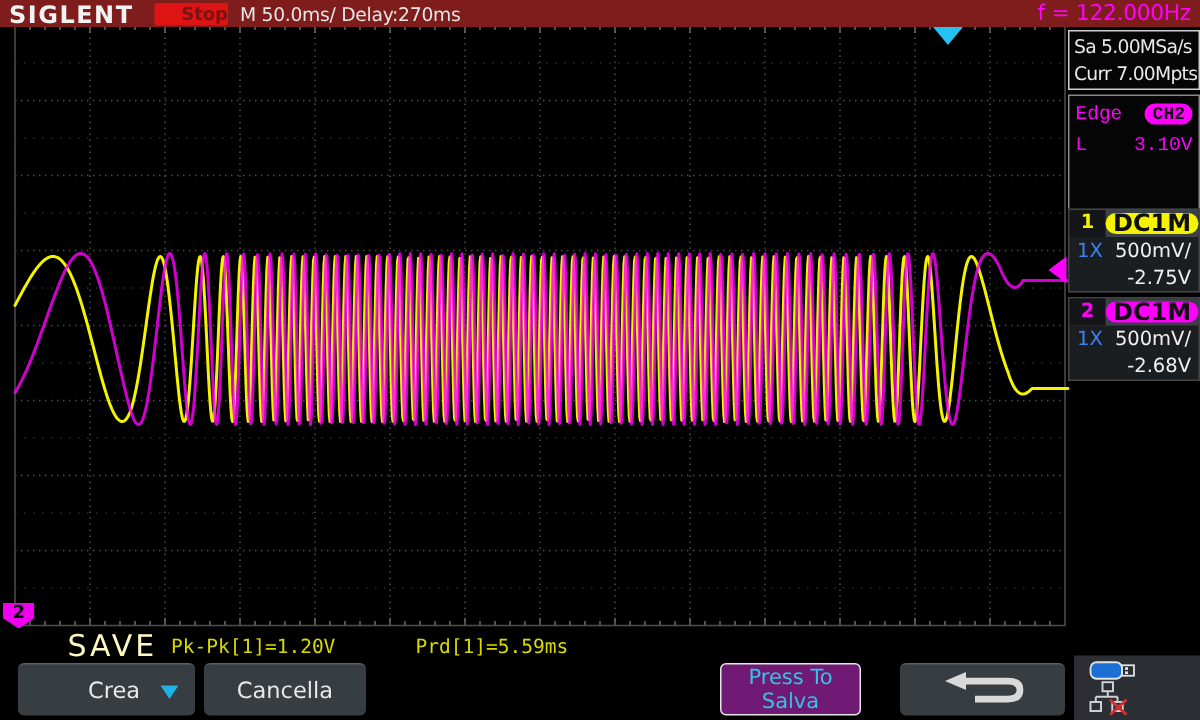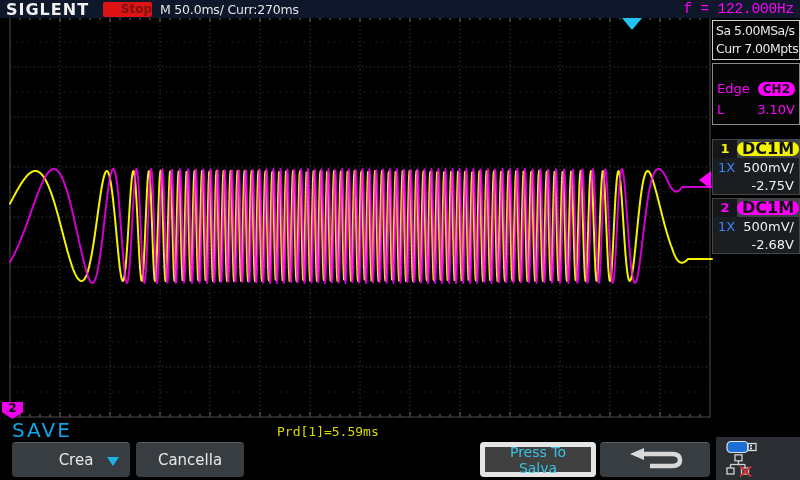--- a/index.html
+++ b/index.html
@@ -1,32 +1,32 @@
 <!DOCTYPE html>
 <html><head>
 <meta charset="utf-8">
 <style>
   html,body{margin:0;padding:0;background:#000;}
   .screen{position:relative;width:800px;height:480px;background:#000;overflow:hidden;
           font-family:"DejaVu Sans","Liberation Sans",sans-serif;}
   
-  .topbar{position:absolute;left:0;top:0;width:800px;height:18px;background:#0f172a;}
+  .topbar{position:absolute;left:0;top:0;width:800px;height:18px;background:#7f1d1d;}
   .logo{position:absolute;left:6px;top:0px;font-size:16px;font-weight:bold;color:#f2f2f2;
         letter-spacing:1px;font-family:"DejaVu Sans",sans-serif;}
   .stopbadge{position:absolute;left:103px;top:2px;width:49px;height:15px;background:#de1414;
         color:#7c1212;font-size:12px;font-weight:bold;text-align:right;line-height:15px;border-radius:2px;}
   .tbtext{position:absolute;left:160px;top:2px;font-size:12.5px;color:#e6e6e6;letter-spacing:-0.2px;}
-  .freq{position:absolute;right:6px;top:1px;font-size:14.5px;color:#ff00ff;letter-spacing:-0.2px;font-family:Liberation Mono, monospace;}
+  .freq{position:absolute;right:6px;top:1px;font-size:14.5px;color:#ff00ff;letter-spacing:-0.2px;}
   
   #scope{position:absolute;left:0;top:0;width:800px;height:480px;}
   
   .sbox{position:absolute;left:712px;width:88px;box-sizing:border-box;background:#050505;}
   .acqbox{top:20px;height:40px;border:1px solid #cfcfcf;padding:1px 11px 0 3px;}
   .acqbox div{font-size:12.5px;color:#e8e8e8;line-height:18px;letter-spacing:-0.5px;white-space:nowrap;}
-  .trigbox{top:63px;height:62px;border:1px solid #8a8a8a;padding:14px 4px;}
+  .trigbox{top:63px;height:92px;border:1px solid #8a8a8a;padding:1px 4px;font-family:Liberation Mono, monospace;}
   .trigrow{display:flex;justify-content:space-between;align-items:center;height:21px;
            color:#ff00ff;font-size:13px;}
   .ch2badge{background:#ff00ff;color:#101010;font-weight:bold;font-size:12px;border-radius:8px;
             padding:0 5px;line-height:14px;}
   .chbox{height:56px;border:1px solid #454545;background:#1b1e21;}
   .ch1box{top:139px;} .ch2box{top:198px;}
   .chhead{display:flex;height:18px;background:#3b4046;align-items:center;}
   .chnum{width:24px;height:18px;background:#141619;text-align:center;font-size:13px;
          font-weight:bold;line-height:18px;flex:0 0 auto;}
   .ch1box .chnum{color:#f4f400;} .ch2box .chnum{color:#ff00ff;}
@@ -34,31 +34,31 @@
             border-radius:8px;padding:0 5px;line-height:14px;}
   .ch1box .cplbadge{background:#f4f400;} .ch2box .cplbadge{background:#ff00ff;}
   .chrows{padding:1px 5px 0 5px;}
   .chrow{display:flex;justify-content:space-between;font-size:13px;line-height:18px;color:#f0f0f0;}
   .probe{color:#3b82f6;}
   .offs{width:100%;text-align:right;}
   
   .flag2{position:absolute;left:2px;top:402px;width:21px;height:17px;background:#ee00ee;
          clip-path:polygon(0 0,100% 0,100% 60%,50% 100%,0 60%);
          color:#000;font-size:12px;font-weight:bold;text-align:center;line-height:13px;}
-  .savetitle{position:absolute;left:12px;top:418px;font-size:20px;color:#0ea5e9;letter-spacing:2px;}
+  .savetitle{position:absolute;left:45px;top:418px;font-size:20px;color:#fef9c3;letter-spacing:2px;}
   .meas{position:absolute;top:424px;font-family:"DejaVu Sans Mono","Liberation Mono",monospace;
         font-size:13px;color:#d9d900;}
   .meas.pk{left:114px;} .meas.prd{left:277px;}
   .btn{position:absolute;top:442px;height:35px;background:#383d41;border-radius:4px;
        border-top:1px solid #5a6065;box-sizing:border-box;color:#e8e8e8;font-size:15px;
        display:flex;align-items:center;justify-content:center;cursor:pointer;}
   .btn-crea{left:12px;width:118px;gap:14px;padding-left:36px;}
   .dropArrow{width:0;height:0;border:6px solid transparent;border-top:9px solid #1fb2e6;margin-top:8px;}
   .btn-cancel{left:136px;width:108px;}
-  .btn-save{left:480px;width:116px;background:#404040;border:5px solid #e5e5e5;border-radius:4px;
+  .btn-save{left:480px;width:94px;background:#701a75;border:1px solid #e5e5e5;border-radius:4px;
             color:#35c3e4;font-size:14px;line-height:16px;text-align:center;flex-direction:column;}
   .btn-back{left:600px;width:110px;}
   .iopanel{position:absolute;left:716px;top:437px;width:84px;height:43px;background:#2b2f33;
            padding:2px 0 0 10px;box-sizing:border-box;}
 </style>
 </head>
 <body>
 
 <div class="screen">
 
@@ -232,21 +232,21 @@
       <rect x="10" y="17" width="700" height="400" fill="none" stroke="#4f4f4f" stroke-width="1"></rect>
       <path d="M10.0,203.6L10.5,202.6L11.0,201.7L11.5,200.7L12.0,199.8L12.5,198.9L13.0,197.9L13.5,197.0L14.0,196.1L14.5,195.2L15.0,194.2L15.5,193.3L16.0,192.4L16.5,191.5L17.0,190.6L17.5,189.8L18.0,188.9L18.5,188.0L19.0,187.2L19.5,186.4L20.0,185.5L20.5,184.7L21.0,183.9L21.5,183.1L22.0,182.4L22.5,181.6L23.0,180.9L23.5,180.2L24.0,179.5L24.5,178.8L25.0,178.2L25.5,177.6L26.0,177.0L26.5,176.4L27.0,175.8L27.5,175.3L28.0,174.8L28.5,174.3L29.0,173.9L29.5,173.4L30.0,173.1L30.5,172.7L31.0,172.4L31.5,172.1L32.0,171.8L32.5,171.6L33.0,171.4L33.5,171.2L34.0,171.1L34.5,171.0L35.0,171.0L35.5,171.0L36.0,171.0L36.5,171.1L37.0,171.2L37.5,171.4L38.0,171.6L38.5,171.8L39.0,172.1L39.5,172.4L40.0,172.8L40.5,173.2L41.0,173.7L41.5,174.2L42.0,174.8L42.5,175.4L43.0,176.0L43.5,176.7L44.0,177.4L44.5,178.2L45.0,179.1L45.5,179.9L46.0,180.9L46.5,181.8L47.0,182.8L47.5,183.9L48.0,185.0L48.5,186.1L49.0,187.3L49.5,188.6L50.0,189.8L50.5,191.2L51.0,192.5L51.5,193.9L52.0,195.4L52.5,196.8L53.0,198.4L53.5,199.9L54.0,201.5L54.5,203.1L55.0,204.8L55.5,206.5L56.0,208.2L56.5,209.9L57.0,211.7L57.5,213.5L58.0,215.3L58.5,217.1L59.0,219.0L59.5,220.9L60.0,222.8L60.5,224.7L61.0,226.6L61.5,228.5L62.0,230.4L62.5,232.3L63.0,234.3L63.5,236.2L64.0,238.1L64.5,240.0L65.0,241.9L65.5,243.8L66.0,245.7L66.5,247.5L67.0,249.4L67.5,251.2L68.0,253.0L68.5,254.7L69.0,256.5L69.5,258.2L70.0,259.8L70.5,261.4L71.0,263.0L71.5,264.5L72.0,266.0L72.5,267.4L73.0,268.8L73.5,270.1L74.0,271.3L74.5,272.5L75.0,273.6L75.5,274.6L76.0,275.6L76.5,276.5L77.0,277.3L77.5,278.1L78.0,278.8L78.5,279.3L79.0,279.8L79.5,280.2L80.0,280.6L80.5,280.8L81.0,281.0L81.5,281.0L82.0,280.9L82.5,280.8L83.0,280.5L83.5,280.1L84.0,279.6L84.5,279.0L85.0,278.2L85.5,277.4L86.0,276.3L86.5,275.2L87.0,273.8L87.5,272.4L88.0,270.8L88.5,269.0L89.0,267.1L89.5,265.0L90.0,262.8L90.5,260.5L91.0,258.0L91.5,255.4L92.0,252.6L92.5,249.7L93.0,246.7L93.5,243.6L94.0,240.3L94.5,237.0L95.0,233.6L95.5,230.1L96.0,226.6L96.5,223.0L97.0,219.4L97.5,215.7L98.0,212.1L98.5,208.5L99.0,205.0L99.5,201.5L100.0,198.1L100.5,194.8L101.0,191.6L101.5,188.5L102.0,185.7L102.5,183.0L103.0,180.6L103.5,178.3L104.0,176.4L104.5,174.7L105.0,173.3L105.5,172.2L106.0,171.5L106.5,171.1L107.0,171.0L107.5,171.3L108.0,172.0L108.5,173.1L109.0,174.6L109.5,176.4L110.0,178.7L110.5,181.3L111.0,184.2L111.5,187.5L112.0,191.2L112.5,195.1L113.0,199.4L113.5,203.9L114.0,208.6L114.5,213.5L115.0,218.5L115.5,223.7L116.0,229.0L116.5,234.4L117.0,239.8L117.5,245.2L118.0,250.5L118.5,255.6L119.0,260.4L119.5,265.0L120.0,269.1L120.5,272.7L121.0,275.8L121.5,278.2L122.0,279.9L122.5,280.9L123.0,280.9L123.5,280.1L124.0,278.4L124.5,275.7L125.0,272.1L125.5,267.6L126.0,262.3L126.5,256.1L127.0,249.3L127.5,241.9L128.0,234.0L128.5,225.9L129.0,217.6L129.5,209.4L130.0,201.5L130.5,194.1L131.0,187.4L131.5,181.6L132.0,176.9L132.5,173.5L133.0,171.5L133.5,171.0L134.0,172.2L134.5,174.9L135.0,179.3L135.5,185.1L136.0,192.4L136.5,200.8L137.0,210.2L137.5,220.3L138.0,230.6L138.5,240.9L139.0,250.8L139.5,259.8L140.0,267.6L140.5,273.9L141.0,278.3L141.5,280.7L142.0,280.7L142.5,278.5L143.0,273.9L143.5,267.2L144.0,258.5L144.5,248.3L145.0,236.9L145.5,224.8L146.0,212.7L146.5,201.2L147.0,190.7L147.5,182.0L148.0,175.6L148.5,171.8L149.0,171.1L149.5,173.5L150.0,179.0L150.5,187.4L151.0,198.3L151.5,210.9L152.0,224.7L152.5,238.7L153.0,252.0L153.5,263.7L154.0,272.8L154.5,278.8L155.0,281.0L155.5,279.2L156.0,273.4L156.5,264.0L157.0,251.5L157.5,236.9L158.0,221.3L158.5,205.9L159.0,192.1L159.5,181.0L160.0,173.7L160.5,171.0L161.0,173.2L161.5,180.2L162.0,191.5L162.5,206.2L163.0,222.8L163.5,240.0L164.0,255.8L164.5,268.8L165.0,277.6L165.5,281.0L166.0,278.6L166.5,270.6L167.0,257.6L167.5,241.1L168.0,222.7L168.5,204.6L169.0,188.8L169.5,177.3L170.0,171.5L170.5,172.3L171.0,179.7L171.5,193.0L172.0,210.5L172.5,230.2L173.0,249.4L173.5,265.7L174.0,276.8L174.5,281.0L175.0,277.6L175.5,267.1L176.0,250.7L176.5,230.7L177.0,210.1L177.5,191.7L178.0,178.2L178.5,171.5L179.0,172.7L179.5,181.7L180.0,197.1L180.5,216.9L181.0,238.0L181.5,257.4L182.0,272.1L182.5,280.0L183.0,279.9L183.5,271.6L184.0,256.4L184.5,236.5L185.0,215.0L185.5,195.2L186.0,180.0L186.5,171.9L187.0,172.2L187.5,180.9L188.0,196.7L188.5,217.1L189.0,238.9L189.5,258.8L190.0,273.5L190.5,280.6L191.0,278.9L191.5,268.7L192.0,251.6L192.5,230.3L193.0,208.2L193.5,189.0L194.0,175.9L194.5,171.0L195.0,175.3L195.5,188.0L196.0,207.1L196.5,229.5L197.0,251.3L197.5,268.8L198.0,279.1L198.5,280.4L199.0,272.3L199.5,256.2L200.0,234.8L200.5,211.9L201.0,191.4L201.5,176.9L202.0,171.1L202.5,174.9L203.0,187.7L203.5,207.5L204.0,230.5L204.5,252.8L205.0,270.3L205.5,279.9L206.0,279.6L206.5,269.6L207.0,251.6L207.5,228.8L208.0,205.5L208.5,185.9L209.0,173.8L209.5,171.4L210.0,179.2L210.5,195.8L211.0,218.2L211.5,242.1L212.0,262.9L212.5,276.8L213.0,280.9L213.5,274.5L214.0,258.7L214.5,236.5L215.0,212.2L215.5,190.6L216.0,175.9L216.5,171.0L217.0,176.9L217.5,192.4L218.0,214.5L218.5,238.9L219.0,260.7L219.5,275.7L220.0,281.0L220.5,275.5L221.0,260.2L221.5,238.3L222.0,213.9L222.5,191.9L223.0,176.6L223.5,171.0L224.0,176.2L224.5,191.3L225.0,213.1L225.5,237.5L226.0,259.7L226.5,275.2L227.0,281.0L227.5,276.0L228.0,261.1L228.5,239.3L229.0,214.9L229.5,192.6L230.0,177.0L230.5,171.0L231.0,175.9L231.5,190.7L232.0,212.5L232.5,236.9L233.0,259.2L233.5,274.9L234.0,281.0L234.5,276.1L235.0,261.4L235.5,239.6L236.0,215.1L236.5,192.8L237.0,177.1L237.5,171.0L238.0,175.9L238.5,190.7L239.0,212.5L239.5,237.0L240.0,259.3L240.5,275.0L241.0,281.0L241.5,276.0L242.0,261.1L242.5,239.2L243.0,214.6L243.5,192.4L244.0,176.8L244.5,171.0L245.0,176.2L245.5,191.3L246.0,213.3L246.5,237.9L247.0,260.1L247.5,275.5L248.0,281.0L248.5,275.6L249.0,260.2L249.5,238.1L250.0,213.5L250.5,191.4L251.0,176.2L251.5,171.0L252.0,176.8L252.5,192.4L253.0,214.8L253.5,239.4L254.0,261.3L254.5,276.2L255.0,281.0L255.5,274.8L256.0,258.8L256.5,236.2L257.0,211.6L257.5,189.8L258.0,175.4L258.5,171.1L259.0,177.8L259.5,194.2L260.0,217.0L260.5,241.6L261.0,263.1L261.5,277.1L262.0,280.8L262.5,273.5L263.0,256.7L263.5,233.6L264.0,209.0L264.5,187.8L265.0,174.4L265.5,171.3L266.0,179.3L266.5,196.7L267.0,220.0L267.5,244.5L268.0,265.3L268.5,278.2L269.0,280.5L269.5,271.8L270.0,253.8L270.5,230.2L271.0,205.8L271.5,185.4L272.0,173.2L272.5,171.8L273.0,181.3L273.5,199.8L274.0,223.7L274.5,248.1L275.0,267.9L275.5,279.3L276.0,279.9L276.5,269.5L277.0,250.3L277.5,226.1L278.0,202.0L278.5,182.7L279.0,172.2L279.5,172.7L280.0,184.0L280.5,203.8L281.0,228.2L281.5,252.1L282.0,270.7L282.5,280.2L283.0,278.7L283.5,266.4L284.0,245.9L284.5,221.3L285.0,197.7L285.5,179.8L286.0,171.4L286.5,174.1L287.0,187.4L287.5,208.6L288.0,233.4L288.5,256.6L289.0,273.6L289.5,280.9L290.0,276.9L290.5,262.5L291.0,240.7L291.5,215.8L292.0,193.0L292.5,177.0L293.0,171.0L293.5,176.3L294.0,191.8L294.5,214.3L295.0,239.2L295.5,261.4L296.0,276.4L296.5,280.9L297.0,274.3L297.5,257.7L298.0,234.5L298.5,209.7L299.0,188.1L299.5,174.4L300.0,171.3L300.5,179.4L301.0,197.2L301.5,220.8L302.0,245.6L302.5,266.3L303.0,278.7L303.5,280.2L304.0,270.6L304.5,251.7L305.0,227.6L305.5,203.1L306.0,183.3L306.5,172.4L307.0,172.5L307.5,183.7L308.0,203.6L308.5,228.2L309.0,252.3L309.5,271.0L310.0,280.4L310.5,278.5L311.0,265.7L311.5,244.7L312.0,219.8L312.5,196.3L313.0,178.8L313.5,171.2L314.0,174.9L314.5,189.2L315.0,211.2L315.5,236.2L316.0,259.2L316.5,275.2L317.0,281.0L317.5,275.4L318.0,259.5L318.5,236.6L319.0,211.5L319.5,189.5L320.0,175.0L320.5,171.2L321.0,178.7L321.5,196.2L322.0,219.8L322.5,244.8L323.0,265.8L323.5,278.5L324.0,280.3L324.5,270.7L325.0,251.8L325.5,227.5L326.0,202.9L326.5,183.1L327.0,172.3L327.5,172.7L328.0,184.2L328.5,204.5L329.0,229.3L329.5,253.4L330.0,271.8L330.5,280.6L331.0,277.9L331.5,264.4L332.0,242.8L332.5,217.7L333.0,194.4L333.5,177.6L334.0,171.0L334.5,175.9L335.0,191.3L335.5,213.9L336.0,239.0L336.5,261.5L337.0,276.5L337.5,280.9L338.0,273.9L338.5,256.9L339.0,233.4L339.5,208.4L340.0,187.1L340.5,173.9L341.0,171.5L341.5,180.5L342.0,199.0L342.5,223.2L343.0,247.9L343.5,268.0L344.0,279.4L344.5,279.7L345.0,268.8L345.5,248.9L346.0,224.3L346.5,200.1L347.0,181.2L347.5,171.7L348.0,173.5L348.5,186.1L349.0,207.1L349.5,232.0L350.0,255.6L350.5,273.1L351.0,280.8L351.5,277.1L352.0,262.8L352.5,240.9L353.0,215.8L353.5,192.9L354.0,176.9L354.5,171.0L355.0,176.6L355.5,192.4L356.0,215.1L356.5,240.2L357.0,262.3L357.5,276.8L358.0,280.9L358.5,273.5L359.0,256.4L359.5,232.9L360.0,208.0L360.5,186.9L361.0,173.8L361.5,171.5L362.0,180.5L362.5,198.9L363.0,222.9L363.5,247.6L364.0,267.7L364.5,279.3L365.0,279.8L365.5,269.3L366.0,249.8L366.5,225.4L367.0,201.1L367.5,182.0L368.0,171.9L368.5,173.0L369.0,185.1L369.5,205.6L370.0,230.2L370.5,254.0L371.0,272.1L371.5,280.6L372.0,277.9L372.5,264.5L373.0,243.2L373.5,218.3L374.0,195.0L374.5,178.1L375.0,171.1L375.5,175.3L376.0,190.0L376.5,212.1L377.0,237.0L377.5,259.6L378.0,275.4L378.5,281.0L379.0,275.3L379.5,259.5L380.0,236.8L380.5,211.9L381.0,189.9L381.5,175.3L382.0,171.1L382.5,178.2L383.0,195.0L383.5,218.2L384.0,243.0L384.5,264.4L385.0,277.8L385.5,280.6L386.0,272.3L386.5,254.5L387.0,230.8L387.5,206.2L388.0,185.6L388.5,173.3L389.0,171.8L389.5,181.3L390.0,200.0L390.5,224.0L391.0,248.4L391.5,268.2L392.0,279.4L392.5,279.7L393.0,269.0L393.5,249.6L394.0,225.3L394.5,201.2L395.0,182.1L395.5,172.0L396.0,172.9L396.5,184.6L397.0,204.8L397.5,229.3L398.0,253.1L398.5,271.4L399.0,280.4L399.5,278.4L400.0,265.7L400.5,244.9L401.0,220.3L401.5,196.8L402.0,179.3L402.5,171.3L403.0,174.4L403.5,188.0L404.0,209.3L404.5,234.0L405.0,257.1L405.5,273.9L406.0,280.9L406.5,276.8L407.0,262.4L407.5,240.6L408.0,215.8L408.5,193.1L409.0,177.1L409.5,171.0L410.0,176.1L410.5,191.2L411.0,213.4L411.5,238.2L412.0,260.5L412.5,275.8L413.0,281.0L413.5,275.1L414.0,259.2L414.5,236.7L415.0,212.0L415.5,190.1L416.0,175.5L416.5,171.1L417.0,177.8L417.5,194.2L418.0,217.1L418.5,241.8L419.0,263.2L419.5,277.2L420.0,280.8L420.5,273.4L421.0,256.4L421.5,233.2L422.0,208.6L422.5,187.6L423.0,174.2L423.5,171.3L424.0,179.4L424.5,196.9L425.0,220.3L425.5,244.8L426.0,265.5L426.5,278.3L427.0,280.5L427.5,271.8L428.0,253.8L428.5,230.3L429.0,205.9L429.5,185.5L430.0,173.3L430.5,171.7L431.0,181.0L431.5,199.3L432.0,223.0L432.5,247.3L433.0,267.3L433.5,279.0L434.0,280.1L434.5,270.3L435.0,251.6L435.5,227.8L436.0,203.7L436.5,184.0L437.0,172.7L437.5,172.1L438.0,182.3L438.5,201.3L439.0,225.2L439.5,249.3L440.0,268.7L440.5,279.5L441.0,279.7L441.5,269.1L442.0,249.9L442.5,225.9L443.0,202.0L443.5,182.8L444.0,172.3L444.5,172.5L445.0,183.4L445.5,202.8L446.0,226.9L446.5,250.7L447.0,269.6L447.5,279.9L448.0,279.3L448.5,268.2L449.0,248.6L449.5,224.5L450.0,200.7L450.5,182.0L451.0,172.0L451.5,172.8L452.0,184.2L452.5,203.9L453.0,228.0L453.5,251.7L454.0,270.3L454.5,280.1L455.0,279.1L455.5,267.5L456.0,247.7L456.5,223.6L457.0,200.0L457.5,181.5L458.0,171.9L458.5,173.0L459.0,184.6L459.5,204.5L460.0,228.6L460.5,252.2L461.0,270.6L461.5,280.1L462.0,279.0L462.5,267.3L463.0,247.6L463.5,223.5L464.0,200.0L464.5,181.6L465.0,171.9L465.5,172.9L466.0,184.2L466.5,203.7L467.0,227.6L467.5,251.1L468.0,269.7L468.5,279.8L469.0,279.5L469.5,268.7L470.0,249.7L470.5,226.1L471.0,202.5L471.5,183.5L472.0,172.6L472.5,172.1L473.0,181.9L473.5,200.2L474.0,223.4L474.5,247.2L475.0,266.8L475.5,278.6L476.0,280.4L476.5,271.8L477.0,254.5L477.5,231.8L478.0,207.9L478.5,187.6L479.0,174.5L479.5,171.2L480.0,178.2L480.5,194.3L481.0,216.3L481.5,240.2L482.0,261.3L482.5,275.8L483.0,281.0L483.5,275.8L484.0,261.4L484.5,240.3L485.0,216.6L485.5,194.6L486.0,178.5L486.5,171.2L487.0,174.2L487.5,186.7L488.0,206.5L488.5,229.9L489.0,252.6L489.5,270.3L490.0,279.9L490.5,279.5L491.0,269.4L491.5,251.2L492.0,228.5L492.5,205.3L493.0,185.9L493.5,173.8L494.0,171.3L494.5,178.8L495.0,194.8L495.5,216.5L496.0,239.9L496.5,260.7L497.0,275.3L497.5,281.0L498.0,276.7L498.5,263.3L499.0,243.2L499.5,220.0L500.0,197.9L500.5,180.8L501.0,171.9L501.5,172.6L502.0,182.9L502.5,200.9L503.0,223.3L503.5,246.2L504.0,265.5L504.5,277.7L505.0,280.8L505.5,274.2L506.0,259.1L506.5,238.1L507.0,215.0L507.5,193.9L508.0,178.4L508.5,171.3L509.0,173.8L509.5,185.4L510.0,204.1L510.5,226.6L511.0,249.0L511.5,267.4L512.0,278.6L512.5,280.6L513.0,273.1L513.5,257.5L514.0,236.4L514.5,213.6L515.0,192.9L515.5,177.9L516.0,171.2L516.5,173.9L517.0,185.6L517.5,204.2L518.0,226.5L518.5,248.7L519.0,267.0L519.5,278.3L520.0,280.7L520.5,273.8L521.0,258.8L521.5,238.2L522.0,215.5L522.5,194.7L523.0,179.2L523.5,171.5L524.0,173.1L524.5,183.5L525.0,201.1L525.5,222.9L526.0,245.1L526.5,264.2L527.0,276.8L527.5,281.0L528.0,276.0L528.5,262.7L529.0,243.3L529.5,221.0L530.0,199.6L530.5,182.6L531.0,172.7L531.5,171.7L532.0,179.6L532.5,195.2L533.0,215.8L533.5,238.1L534.0,258.4L534.5,273.3L535.0,280.6L535.5,278.9L536.0,268.6L536.5,251.3L537.0,230.0L537.5,208.0L538.0,189.0L538.5,175.9L539.0,171.0L539.5,175.0L540.0,187.2L540.5,205.6L541.0,227.3L541.5,248.8L542.0,266.6L542.5,277.9L543.0,280.9L543.5,275.1L544.0,261.5L544.5,242.2L545.0,220.4L545.5,199.5L546.0,182.8L546.5,172.9L547.0,171.5L547.5,178.7L548.0,193.3L548.5,213.1L549.0,234.8L549.5,255.2L550.0,271.0L550.5,279.8L551.0,280.1L551.5,271.9L552.0,256.6L552.5,236.6L553.0,214.9L553.5,194.9L554.0,179.8L554.5,171.9L555.0,172.3L555.5,181.0L556.0,196.7L556.5,216.8L557.0,238.4L557.5,258.0L558.0,272.7L558.5,280.3L559.0,279.5L559.5,270.6L560.0,254.9L560.5,234.7L561.0,213.4L561.5,194.0L562.0,179.5L562.5,171.9L563.0,172.2L563.5,180.3L564.0,194.9L564.5,213.8L565.0,234.4L565.5,253.7L566.0,269.1L566.5,278.6L567.0,280.9L567.5,275.8L568.0,264.1L568.5,247.4L569.0,228.1L569.5,208.5L570.0,191.3L570.5,178.6L571.0,171.8L571.5,171.9L572.0,178.6L572.5,191.0L573.0,207.6L573.5,226.3L574.0,244.9L574.5,261.2L575.0,273.3L575.5,279.9L576.0,280.4L576.5,274.8L577.0,263.8L577.5,248.7L578.0,231.2L578.5,213.2L579.0,196.7L579.5,183.4L580.0,174.5L580.5,171.0L581.0,173.2L581.5,180.6L582.0,192.6L582.5,207.7L583.0,224.6L583.5,241.5L584.0,256.9L584.5,269.2L585.0,277.5L585.5,280.9L586.0,279.3L586.5,273.0L587.0,262.5L587.5,248.8L588.0,233.2L588.5,217.2L589.0,201.9L589.5,188.8L590.0,178.8L590.5,172.7L591.0,171.0L591.5,173.7L592.0,180.5L592.5,190.8L593.0,203.8L593.5,218.3L594.0,233.4L594.5,247.8L595.0,260.5L595.5,270.6L596.0,277.5L596.5,280.8L597.0,280.2L597.5,275.9L598.0,268.3L598.5,257.9L599.0,245.4L599.5,231.8L600.0,218.0L600.5,204.7L601.0,192.8L601.5,183.1L602.0,176.1L602.5,172.0L603.0,171.1L603.5,173.2L604.0,178.3L604.5,185.9L605.0,195.5L605.5,206.6L606.0,218.6L606.5,230.9L607.0,242.7L607.5,253.7L608.0,263.2L608.5,271.0L609.0,276.6L609.5,280.0L610.0,281.0L610.5,279.7L611.0,276.2L611.5,270.8L612.0,263.7L612.5,255.2L613.0,245.8L613.5,235.7L614.0,225.4L614.5,215.3L615.0,205.7L615.5,196.8L616.0,189.0L616.5,182.5L617.0,177.3L617.5,173.7L618.0,171.6L618.5,171.0L619.0,172.0L619.5,174.3L620.0,177.9L620.5,182.7L621.0,188.5L621.5,195.0L622.0,202.1L622.5,209.7L623.0,217.5L623.5,225.3L624.0,233.0L624.5,240.5L625.0,247.5L625.5,254.1L626.0,260.0L626.5,265.3L627.0,269.8L627.5,273.6L628.0,276.6L628.5,278.8L629.0,280.2L629.5,280.9L630.0,280.9L630.5,280.2L631.0,278.9L631.5,276.9L632.0,274.5L632.5,271.5L633.0,268.1L633.5,264.2L634.0,260.1L634.5,255.6L635.0,250.9L635.5,246.1L636.0,241.1L636.5,236.1L637.0,231.0L637.5,226.0L638.0,221.0L638.5,216.2L639.0,211.5L639.5,207.0L640.0,202.7L640.5,198.6L641.0,194.8L641.5,191.2L642.0,187.9L642.5,185.0L643.0,182.3L643.5,179.9L644.0,177.8L644.5,176.0L645.0,174.5L645.5,173.2L646.0,172.3L646.5,171.6L647.0,171.2L647.5,171.0L648.0,171.1L648.5,171.3L649.0,171.8L649.5,172.4L650.0,173.3L650.5,174.2L651.0,175.4L651.5,176.6L652.0,178.0L652.5,179.4L653.0,181.0L653.5,182.6L654.0,184.2L654.5,185.9L655.0,187.7L655.5,189.5L656.0,191.3L656.5,193.1L657.0,195.0L657.5,197.0L658.0,198.9L658.5,200.9L659.0,202.9L659.5,204.8L660.0,206.8L660.5,208.8L661.0,210.8L661.5,212.8L662.0,214.8L662.5,216.7L663.0,218.7L663.5,220.6L664.0,222.5L664.5,224.4L665.0,226.2L665.5,228.0L666.0,229.8L666.5,231.5L667.0,233.2L667.5,234.9L668.0,236.5L668.5,238.1L669.0,239.7L669.5,241.2L670.0,242.7L670.5,244.1L671.0,245.5L671.5,246.8L672.0,248.1L672.5,249.7L673.0,251.1L673.5,252.5L674.0,253.8L674.5,254.9L675.0,256.0L675.5,257.0L676.0,257.9L676.5,258.8L677.0,259.5L677.5,260.1L678.0,260.7L678.5,261.2L679.0,261.6L679.5,262.0L680.0,262.3L680.5,262.5L681.0,262.6L681.5,262.7L682.0,262.7L682.5,262.7L683.0,262.6L683.5,262.4L684.0,262.2L684.5,261.9L685.0,261.6L685.5,261.3L686.0,260.9L686.5,260.5L687.0,260.0L687.5,259.5L688.0,259.0L688.5,259.0L689.0,259.0L689.5,259.0L690.0,259.0L690.5,259.0L691.0,259.0L691.5,259.0L692.0,259.0L692.5,259.0L693.0,259.0L693.5,259.0L694.0,259.0L694.5,259.0L695.0,259.0L695.5,259.0L696.0,259.0L696.5,259.0L697.0,259.0L697.5,259.0L698.0,259.0L698.5,259.0L699.0,259.0L699.5,259.0L700.0,259.0L700.5,259.0L701.0,259.0L701.5,259.0L702.0,259.0L702.5,259.0L703.0,259.0L703.5,259.0L704.0,259.0L704.5,259.0L705.0,259.0L705.5,259.0L706.0,259.0L706.5,259.0L707.0,259.0L707.5,259.0L708.0,259.0L708.5,259.0L709.0,259.0L709.5,259.0L710.0,259.0L710.5,259.0L711.0,259.0L711.5,259.0L712.0,259.0" fill="none" stroke="#f4f400" stroke-width="2" stroke-opacity="1" stroke-linejoin="round" stroke-linecap="round"></path>
       <path d="M10.0,261.8L10.5,261.0L11.0,260.1L11.5,259.3L12.0,258.4L12.5,257.4L13.0,256.5L13.5,255.5L14.0,254.6L14.5,253.6L15.0,252.5L15.5,251.5L16.0,250.5L16.5,249.4L17.0,248.3L17.5,247.2L18.0,246.1L18.5,244.9L19.0,243.8L19.5,242.6L20.0,241.4L20.5,240.2L21.0,238.9L21.5,237.7L22.0,236.4L22.5,235.2L23.0,233.9L23.5,232.6L24.0,231.3L24.5,230.0L25.0,228.6L25.5,227.3L26.0,225.9L26.5,224.6L27.0,223.2L27.5,221.8L28.0,220.4L28.5,219.1L29.0,217.7L29.5,216.3L30.0,214.9L30.5,213.5L31.0,212.1L31.5,210.7L32.0,209.3L32.5,207.9L33.0,206.5L33.5,205.1L34.0,203.7L34.5,202.3L35.0,201.0L35.5,199.6L36.0,198.3L36.5,196.9L37.0,195.6L37.5,194.3L38.0,193.0L38.5,191.7L39.0,190.5L39.5,189.2L40.0,188.0L40.5,186.8L41.0,185.7L41.5,184.5L42.0,183.4L42.5,182.4L43.0,181.3L43.5,180.3L44.0,179.3L44.5,178.4L45.0,177.5L45.5,176.6L46.0,175.8L46.5,175.0L47.0,174.2L47.5,173.5L48.0,172.9L48.5,172.3L49.0,171.7L49.5,171.2L50.0,170.7L50.5,170.3L51.0,170.0L51.5,169.7L52.0,169.4L52.5,169.2L53.0,169.1L53.5,169.0L54.0,169.0L54.5,169.1L55.0,169.2L55.5,169.3L56.0,169.6L56.5,169.9L57.0,170.2L57.5,170.7L58.0,171.1L58.5,171.7L59.0,172.3L59.5,173.0L60.0,173.8L60.5,174.6L61.0,175.5L61.5,176.4L62.0,177.4L62.5,178.5L63.0,179.7L63.5,180.9L64.0,182.1L64.5,183.5L65.0,184.9L65.5,186.3L66.0,187.8L66.5,189.4L67.0,191.0L67.5,192.7L68.0,194.4L68.5,196.2L69.0,198.0L69.5,199.9L70.0,201.8L70.5,203.8L71.0,205.8L71.5,207.8L72.0,209.9L72.5,212.0L73.0,214.1L73.5,216.3L74.0,218.5L74.5,220.7L75.0,222.9L75.5,225.2L76.0,227.4L76.5,229.7L77.0,231.9L77.5,234.2L78.0,236.4L78.5,238.7L79.0,240.9L79.5,243.1L80.0,245.3L80.5,247.5L81.0,249.7L81.5,251.8L82.0,254.0L82.5,256.2L83.0,258.3L83.5,260.4L84.0,262.5L84.5,264.5L85.0,266.4L85.5,268.3L86.0,270.2L86.5,271.9L87.0,273.6L87.5,275.1L88.0,276.6L88.5,277.9L89.0,279.1L89.5,280.1L90.0,281.0L90.5,281.8L91.0,282.4L91.5,282.8L92.0,283.0L92.5,283.0L93.0,282.8L93.5,282.4L94.0,281.8L94.5,280.9L95.0,279.9L95.5,278.6L96.0,277.1L96.5,275.3L97.0,273.3L97.5,271.1L98.0,268.6L98.5,265.9L99.0,263.0L99.5,259.9L100.0,256.6L100.5,253.1L101.0,249.4L101.5,245.6L102.0,241.6L102.5,237.5L103.0,233.2L103.5,228.9L104.0,224.6L104.5,220.2L105.0,215.8L105.5,211.4L106.0,207.0L106.5,202.8L107.0,198.6L107.5,194.6L108.0,190.8L108.5,187.2L109.0,183.8L109.5,180.7L110.0,177.9L110.5,175.4L111.0,173.3L111.5,171.6L112.0,170.3L112.5,169.4L113.0,169.0L113.5,169.1L114.0,169.6L114.5,170.7L115.0,172.2L115.5,174.2L116.0,176.7L116.5,179.7L117.0,183.3L117.5,187.4L118.0,192.0L118.5,197.1L119.0,202.6L119.5,208.5L120.0,214.7L120.5,221.2L121.0,227.9L121.5,234.7L122.0,241.4L122.5,248.1L123.0,254.5L123.5,260.5L124.0,266.1L124.5,271.1L125.0,275.4L125.5,278.8L126.0,281.2L126.5,282.7L127.0,283.0L127.5,282.1L128.0,280.0L128.5,276.7L129.0,272.3L129.5,266.7L130.0,260.0L130.5,252.4L131.0,244.1L131.5,235.2L132.0,225.9L132.5,216.5L133.0,207.3L133.5,198.5L134.0,190.3L134.5,183.2L135.0,177.3L135.5,172.8L136.0,170.0L136.5,169.0L137.0,169.9L137.5,172.8L138.0,177.5L138.5,184.1L139.0,192.3L139.5,201.8L140.0,212.4L140.5,223.6L141.0,235.0L141.5,246.2L142.0,256.6L142.5,265.9L143.0,273.5L143.5,279.0L144.0,282.3L144.5,282.9L145.0,280.9L145.5,276.2L146.0,269.1L146.5,259.6L147.0,248.4L147.5,235.8L148.0,222.6L148.5,209.4L149.0,197.0L149.5,186.1L150.0,177.5L150.5,171.7L151.0,169.1L151.5,170.1L152.0,174.6L152.5,182.5L153.0,193.5L153.5,206.7L154.0,221.4L154.5,236.5L155.0,251.1L155.5,263.9L156.0,274.0L156.5,280.6L157.0,283.0L157.5,280.9L158.0,274.4L158.5,263.8L159.0,250.0L159.5,234.1L160.0,217.3L160.5,201.1L161.0,187.0L161.5,176.4L162.0,170.2L162.5,169.3L163.0,173.8L163.5,183.4L164.0,197.4L164.5,214.3L165.0,232.5L165.5,250.3L166.0,265.5L166.5,276.7L167.0,282.4L167.5,281.9L168.0,275.1L168.5,262.7L169.0,245.9L169.5,226.6L170.0,207.1L170.5,189.8L171.0,176.8L171.5,169.9L172.0,170.0L172.5,177.3L173.0,191.0L173.5,209.5L174.0,230.3L174.5,250.7L175.0,267.7L175.5,279.1L176.0,283.0L176.5,278.8L177.0,267.2L177.5,249.6L178.0,228.6L178.5,207.1L179.0,188.4L179.5,175.1L180.0,169.2L180.5,171.6L181.0,182.0L181.5,199.0L182.0,220.0L182.5,242.0L183.0,261.6L183.5,275.9L184.0,282.6L184.5,280.8L185.0,270.6L185.5,253.6L186.0,232.2L186.5,209.9L187.0,190.0L187.5,175.7L188.0,169.2L188.5,171.7L189.0,182.7L189.5,200.6L190.0,222.6L190.5,245.2L191.0,264.8L191.5,278.1L192.0,283.0L192.5,278.6L193.0,265.7L193.5,246.2L194.0,223.3L194.5,200.9L195.0,182.5L195.5,171.4L196.0,169.4L196.5,176.9L197.0,192.7L197.5,214.2L198.0,237.8L198.5,259.3L199.0,275.2L199.5,282.7L200.0,280.3L200.5,268.5L201.0,249.3L201.5,225.9L202.0,202.5L202.5,183.3L203.0,171.5L203.5,169.5L204.0,177.5L204.5,194.3L205.0,216.8L205.5,241.0L206.0,262.5L206.5,277.5L207.0,283.0L207.5,278.1L208.0,263.5L208.5,242.0L209.0,217.4L209.5,194.5L210.0,177.3L210.5,169.3L211.0,172.0L211.5,185.0L212.0,205.7L212.5,230.4L213.0,254.3L213.5,272.8L214.0,282.2L214.5,280.8L215.0,268.7L215.5,248.2L216.0,223.4L216.5,199.1L217.0,180.0L217.5,170.0L218.0,170.9L218.5,182.7L219.0,202.9L219.5,227.7L220.0,252.1L220.5,271.4L221.0,281.9L221.5,281.3L222.0,269.9L222.5,249.8L223.0,225.1L223.5,200.5L224.0,181.0L224.5,170.3L225.0,170.6L225.5,181.8L226.0,201.7L226.5,226.4L227.0,251.0L227.5,270.7L228.0,281.6L228.5,281.5L229.0,270.5L229.5,250.7L230.0,226.0L230.5,201.3L231.0,181.5L231.5,170.5L232.0,170.4L232.5,181.3L233.0,201.1L233.5,225.8L234.0,250.6L234.5,270.4L235.0,281.5L235.5,281.6L236.0,270.7L236.5,250.9L237.0,226.2L237.5,201.4L238.0,181.5L238.5,170.4L239.0,170.4L239.5,181.4L240.0,201.3L240.5,226.0L241.0,250.8L241.5,270.7L242.0,281.6L242.5,281.5L243.0,270.4L243.5,250.4L244.0,225.6L244.5,200.8L245.0,181.1L245.5,170.3L246.0,170.6L246.5,182.0L247.0,202.1L247.5,227.0L248.0,251.7L248.5,271.3L249.0,281.9L249.5,281.2L250.0,269.6L250.5,249.2L251.0,224.2L251.5,199.5L252.0,180.2L252.5,170.0L253.0,171.0L253.5,183.0L254.0,203.7L254.5,228.8L255.0,253.3L255.5,272.4L256.0,282.2L256.5,280.7L257.0,268.2L257.5,247.3L258.0,222.1L258.5,197.6L259.0,178.9L259.5,169.6L260.0,171.7L260.5,184.6L261.0,205.9L261.5,231.3L262.0,255.6L262.5,273.9L263.0,282.6L263.5,279.9L264.0,266.3L264.5,244.6L265.0,219.2L265.5,195.1L266.0,177.3L266.5,169.2L267.0,172.7L267.5,186.9L268.0,209.0L268.5,234.5L269.0,258.4L269.5,275.6L270.0,282.9L270.5,278.6L271.0,263.7L271.5,241.2L272.0,215.6L272.5,192.1L273.0,175.4L273.5,169.0L274.0,174.2L274.5,189.8L275.0,212.8L275.5,238.5L276.0,261.6L276.5,277.5L277.0,283.0L277.5,276.9L278.0,260.4L278.5,236.9L279.0,211.3L279.5,188.6L280.0,173.5L280.5,169.1L281.0,176.3L281.5,193.6L282.0,217.5L282.5,243.1L283.0,265.3L283.5,279.5L284.0,282.7L284.5,274.4L285.0,256.2L285.5,231.9L286.0,206.3L286.5,184.8L287.0,171.7L287.5,169.6L288.0,179.1L288.5,198.2L289.0,223.0L289.5,248.3L290.0,269.2L290.5,281.2L291.0,281.9L291.5,271.1L292.0,251.1L292.5,226.0L293.0,200.9L293.5,180.9L294.0,170.1L294.5,170.9L295.0,182.9L295.5,203.8L296.0,229.2L296.5,254.0L297.0,273.1L297.5,282.4L298.0,280.2L298.5,266.8L299.0,245.1L299.5,219.4L300.0,195.0L300.5,177.1L301.0,169.2L301.5,173.0L302.0,187.7L302.5,210.4L303.0,236.2L303.5,260.0L304.0,276.7L304.5,283.0L305.0,277.5L305.5,261.4L306.0,238.0L306.5,212.1L307.0,189.0L307.5,173.6L308.0,169.1L308.5,176.3L309.0,193.8L309.5,217.9L310.0,243.8L310.5,265.9L311.0,279.8L311.5,282.6L312.0,273.6L312.5,254.7L313.0,229.9L313.5,204.3L314.0,183.2L314.5,170.9L315.0,170.1L315.5,180.9L316.0,201.1L316.5,226.4L317.0,251.7L317.5,271.6L318.0,282.0L318.5,280.8L319.0,268.2L319.5,246.8L320.0,221.1L320.5,196.3L321.0,177.8L321.5,169.3L322.0,172.6L322.5,187.1L323.0,209.6L323.5,235.6L324.0,259.6L324.5,276.6L325.0,283.0L325.5,277.5L326.0,261.2L326.5,237.6L327.0,211.6L327.5,188.5L328.0,173.3L328.5,169.1L329.0,176.9L329.5,194.9L330.0,219.4L330.5,245.3L331.0,267.2L331.5,280.4L332.0,282.3L332.5,272.3L333.0,252.7L333.5,227.5L334.0,202.0L334.5,181.5L335.0,170.3L335.5,170.8L336.0,182.8L336.5,203.8L337.0,229.5L337.5,254.5L338.0,273.5L338.5,282.5L339.0,279.8L339.5,265.9L340.0,243.6L340.5,217.6L341.0,193.4L341.5,176.0L342.0,169.0L342.5,173.9L343.0,189.7L343.5,213.0L344.0,239.0L344.5,262.3L345.0,278.0L345.5,283.0L346.0,276.0L346.5,258.6L347.0,234.5L347.5,208.6L348.0,186.3L348.5,172.3L349.0,169.4L349.5,178.3L350.0,197.1L350.5,222.0L351.0,247.6L351.5,268.8L352.0,281.0L352.5,281.9L353.0,271.1L353.5,251.0L354.0,225.7L354.5,200.4L355.0,180.5L355.5,170.0L356.0,171.1L356.5,183.6L357.0,204.9L357.5,230.5L358.0,255.2L358.5,273.9L359.0,282.6L359.5,279.6L360.0,265.6L360.5,243.3L361.0,217.4L361.5,193.4L362.0,176.0L362.5,169.1L363.0,173.8L363.5,189.4L364.0,212.5L364.5,238.4L365.0,261.8L365.5,277.7L366.0,283.0L366.5,276.5L367.0,259.6L367.5,235.7L368.0,209.9L368.5,187.4L369.0,172.8L369.5,169.2L370.0,177.3L370.5,195.5L371.0,219.9L371.5,245.6L372.0,267.2L372.5,280.4L373.0,282.3L373.5,272.7L374.0,253.4L374.5,228.5L375.0,203.1L375.5,182.4L376.0,170.7L376.5,170.3L377.0,181.4L377.5,201.6L378.0,226.9L378.5,251.9L379.0,271.7L379.5,282.0L380.0,280.9L380.5,268.5L381.0,247.3L381.5,221.8L382.0,197.2L382.5,178.5L383.0,169.5L383.5,172.1L384.0,185.7L384.5,207.6L385.0,233.3L385.5,257.5L386.0,275.2L386.5,282.8L387.0,278.9L387.5,264.1L388.0,241.5L388.5,215.7L389.0,192.1L389.5,175.4L390.0,169.0L390.5,174.3L391.0,190.2L391.5,213.3L392.0,239.1L392.5,262.2L393.0,277.9L393.5,283.0L394.0,276.5L394.5,259.6L395.0,236.0L395.5,210.3L396.0,187.8L396.5,173.1L397.0,169.2L397.5,176.8L398.0,194.5L398.5,218.6L399.0,244.2L399.5,266.1L400.0,279.8L400.5,282.6L401.0,273.8L401.5,255.3L402.0,230.9L402.5,205.4L403.0,184.2L403.5,171.4L404.0,169.8L404.5,179.5L405.0,198.7L405.5,223.5L406.0,248.7L406.5,269.4L407.0,281.2L407.5,281.8L408.0,271.1L408.5,251.3L409.0,226.3L409.5,201.3L410.0,181.3L410.5,170.3L411.0,170.6L411.5,182.2L412.0,202.6L412.5,227.8L413.0,252.6L413.5,272.0L414.0,282.1L414.5,280.9L415.0,268.5L415.5,247.6L416.0,222.3L416.5,197.7L417.0,178.9L417.5,169.6L418.0,171.7L418.5,184.7L419.0,206.1L419.5,231.5L420.0,255.8L420.5,274.1L421.0,282.6L421.5,279.8L422.0,266.0L422.5,244.3L423.0,218.8L423.5,194.8L424.0,177.1L424.5,169.2L425.0,172.8L425.5,187.1L426.0,209.2L426.5,234.7L427.0,258.5L427.5,275.7L428.0,282.9L428.5,278.7L429.0,263.8L429.5,241.4L430.0,215.9L430.5,192.4L431.0,175.6L431.5,169.0L432.0,173.9L432.5,189.2L433.0,211.9L433.5,237.4L434.0,260.6L434.5,276.9L435.0,283.0L435.5,277.6L436.0,261.9L436.5,239.0L437.0,213.5L437.5,190.5L438.0,174.6L438.5,169.0L439.0,174.8L439.5,190.9L440.0,214.0L440.5,239.5L441.0,262.3L441.5,277.8L442.0,283.0L442.5,276.8L443.0,260.4L443.5,237.1L444.0,211.7L444.5,189.1L445.0,173.8L445.5,169.0L446.0,175.6L446.5,192.2L447.0,215.6L447.5,241.0L448.0,263.5L448.5,278.4L449.0,282.9L449.5,276.1L450.0,259.2L450.5,235.8L451.0,210.4L451.5,188.1L452.0,173.3L452.5,169.1L453.0,176.2L453.5,193.2L454.0,216.7L454.5,242.1L455.0,264.3L455.5,278.8L456.0,282.9L456.5,275.6L457.0,258.5L457.5,234.9L458.0,209.6L458.5,187.5L459.0,173.1L459.5,169.1L460.0,176.5L460.5,193.7L461.0,217.3L461.5,242.6L462.0,264.6L462.5,278.9L463.0,282.9L463.5,275.6L464.0,258.6L464.5,235.1L465.0,209.9L465.5,187.9L466.0,173.3L466.5,169.1L467.0,176.0L467.5,192.6L468.0,215.7L468.5,240.8L469.0,263.1L469.5,278.1L470.0,283.0L470.5,276.9L471.0,260.9L471.5,238.2L472.0,213.2L472.5,190.6L473.0,174.9L473.5,169.0L474.0,174.1L474.5,189.1L475.0,211.1L475.5,236.0L476.0,259.0L476.5,275.6L477.0,282.8L477.5,279.2L478.0,265.5L478.5,244.3L479.0,219.6L479.5,196.2L480.0,178.4L480.5,169.6L481.0,171.4L481.5,183.6L482.0,203.7L482.5,228.0L483.0,251.9L483.5,270.9L484.0,281.5L484.5,281.8L485.0,271.6L485.5,252.9L486.0,229.3L486.5,205.0L487.0,184.7L487.5,172.0L488.0,169.3L488.5,177.2L489.0,194.0L489.5,216.7L490.0,241.2L490.5,262.8L491.0,277.6L491.5,283.0L492.0,277.9L492.5,263.3L493.0,241.9L493.5,217.6L494.0,194.9L494.5,177.8L495.0,169.5L495.5,171.5L496.0,183.4L496.5,203.0L497.0,226.7L497.5,250.3L498.0,269.5L498.5,280.9L499.0,282.3L499.5,273.7L500.0,256.4L500.5,233.8L501.0,209.7L501.5,188.6L502.0,174.2L502.5,169.0L503.0,174.0L503.5,188.2L504.0,209.2L504.5,233.1L505.0,255.7L505.5,273.1L506.0,282.1L506.5,281.3L507.0,270.6L507.5,252.2L508.0,229.1L508.5,205.5L509.0,185.5L509.5,172.7L510.0,169.1L510.5,175.5L511.0,190.7L511.5,212.0L512.0,235.8L512.5,257.8L513.0,274.3L513.5,282.4L514.0,280.8L514.5,269.7L515.0,251.0L515.5,228.0L516.0,204.7L516.5,185.1L517.0,172.5L517.5,169.1L518.0,175.4L518.5,190.4L519.0,211.4L519.5,234.9L520.0,256.9L520.5,273.6L521.0,282.2L521.5,281.3L522.0,271.0L522.5,253.1L523.0,230.6L523.5,207.4L524.0,187.3L524.5,173.8L525.0,169.0L525.5,173.8L526.0,187.4L526.5,207.4L527.0,230.5L527.5,252.8L528.0,270.7L528.5,281.1L529.0,282.3L529.5,274.2L530.0,258.1L530.5,236.7L531.0,213.6L531.5,192.5L532.0,176.9L532.5,169.4L533.0,171.3L533.5,182.1L534.0,200.1L534.5,222.4L535.0,245.2L535.5,264.9L536.0,278.2L536.5,283.0L537.0,278.5L537.5,265.6L538.0,246.2L538.5,223.5L539.0,201.3L539.5,183.1L540.0,171.8L540.5,169.2L541.0,175.8L541.5,190.5L542.0,210.8L542.5,233.6L543.0,255.1L543.5,272.0L544.0,281.5L544.5,282.2L545.0,273.9L545.5,258.1L546.0,237.1L546.5,214.4L547.0,193.6L547.5,177.9L548.0,169.8L548.5,170.5L549.0,180.0L549.5,196.7L550.0,218.0L550.5,240.5L551.0,260.7L551.5,275.5L552.0,282.6L552.5,280.8L553.0,270.5L553.5,253.3L554.0,231.9L554.5,209.6L555.0,189.8L555.5,175.6L556.0,169.2L556.5,171.6L557.0,182.3L557.5,199.8L558.0,221.2L558.5,243.4L559.0,262.9L559.5,276.7L560.0,282.8L560.5,280.3L561.0,269.5L561.5,252.3L562.0,231.2L562.5,209.5L563.0,190.3L563.5,176.3L564.0,169.5L564.5,170.7L565.0,179.8L565.5,195.2L566.0,214.8L566.5,235.8L567.0,255.5L567.5,271.0L568.0,280.6L568.5,282.9L569.0,277.7L569.5,265.9L570.0,249.1L570.5,229.4L571.0,209.4L571.5,191.5L572.0,178.0L572.5,170.4L573.0,169.5L573.5,175.3L574.0,187.2L574.5,203.5L575.0,222.3L575.5,241.5L576.0,258.8L576.5,272.3L577.0,280.7L577.5,282.9L578.0,279.0L578.5,269.4L579.0,255.2L579.5,238.0L580.0,219.7L580.5,202.1L581.0,187.0L581.5,176.0L582.0,169.9L582.5,169.5L583.0,174.6L583.5,184.6L584.0,198.5L584.5,214.9L585.0,232.3L585.5,248.9L586.0,263.4L586.5,274.5L587.0,281.2L587.5,282.9L588.0,279.8L588.5,272.0L589.0,260.3L589.5,245.9L590.0,229.9L590.5,213.6L591.0,198.5L591.5,185.6L592.0,176.0L592.5,170.4L593.0,169.1L593.5,172.1L594.0,179.1L594.5,189.6L595.0,202.6L595.5,217.3L596.0,232.5L596.5,247.1L597.0,260.2L597.5,270.8L598.0,278.4L598.5,282.4L599.0,282.7L599.5,279.3L600.0,272.5L600.5,262.8L601.0,250.9L601.5,237.7L602.0,223.8L602.5,210.3L603.0,197.7L603.5,186.9L604.0,178.3L604.5,172.4L605.0,169.4L605.5,169.4L606.0,172.2L606.5,177.7L607.0,185.5L607.5,195.1L608.0,206.1L608.5,217.9L609.0,229.9L609.5,241.6L610.0,252.5L610.5,262.2L611.0,270.3L611.5,276.5L612.0,280.7L612.5,282.8L613.0,282.7L613.5,280.6L614.0,276.5L614.5,270.8L615.0,263.7L615.5,255.4L616.0,246.2L616.5,236.6L617.0,226.8L617.5,217.0L618.0,207.7L618.5,199.0L619.0,191.2L619.5,184.4L620.0,178.7L620.5,174.3L621.0,171.2L621.5,169.5L622.0,169.0L622.5,169.8L623.0,171.8L623.5,174.9L624.0,178.9L624.5,183.8L625.0,189.4L625.5,195.5L626.0,202.1L626.5,208.9L627.0,215.9L627.5,222.9L628.0,229.9L628.5,236.6L629.0,243.1L629.5,249.2L630.0,254.9L630.5,260.1L631.0,264.8L631.5,269.1L632.0,272.8L632.5,275.9L633.0,278.5L633.5,280.5L634.0,281.9L634.5,282.7L635.0,283.0L635.5,282.7L636.0,281.9L636.5,280.7L637.0,278.9L637.5,276.8L638.0,274.3L638.5,271.4L639.0,268.2L639.5,264.7L640.0,261.0L640.5,257.2L641.0,253.1L641.5,249.0L642.0,244.8L642.5,240.5L643.0,236.2L643.5,232.0L644.0,227.7L644.5,223.6L645.0,219.5L645.5,215.5L646.0,211.7L646.5,208.0L647.0,204.4L647.5,201.1L648.0,197.8L648.5,194.8L649.0,191.9L649.5,189.3L650.0,186.8L650.5,184.5L651.0,182.4L651.5,180.4L652.0,178.7L652.5,177.1L653.0,175.7L653.5,174.4L654.0,173.3L654.5,172.4L655.0,171.5L655.5,170.9L656.0,170.3L656.5,169.8L657.0,169.5L657.5,169.2L658.0,169.1L658.5,169.0L659.0,169.0L659.5,169.2L660.0,169.4L660.5,169.7L661.0,170.0L661.5,170.5L662.0,171.0L662.5,171.6L663.0,172.2L663.5,172.9L664.0,173.7L664.5,174.5L665.0,175.3L665.5,176.2L666.0,177.1L666.5,178.3L667.0,179.5L667.5,180.7L668.0,181.8L668.5,182.9L669.0,183.9L669.5,184.9L670.0,185.8L670.5,186.7L671.0,187.4L671.5,188.2L672.0,188.8L672.5,189.4L673.0,189.9L673.5,190.3L674.0,190.7L674.5,191.0L675.0,191.3L675.5,191.5L676.0,191.6L676.5,191.6L677.0,191.6L677.5,191.5L678.0,191.3L678.5,191.0L679.0,190.7L679.5,190.3L680.0,189.8L680.5,189.2L681.0,188.5L681.5,187.8L682.0,187.0L682.5,187.0L683.0,187.0L683.5,187.0L684.0,187.0L684.5,187.0L685.0,187.0L685.5,187.0L686.0,187.0L686.5,187.0L687.0,187.0L687.5,187.0L688.0,187.0L688.5,187.0L689.0,187.0L689.5,187.0L690.0,187.0L690.5,187.0L691.0,187.0L691.5,187.0L692.0,187.0L692.5,187.0L693.0,187.0L693.5,187.0L694.0,187.0L694.5,187.0L695.0,187.0L695.5,187.0L696.0,187.0L696.5,187.0L697.0,187.0L697.5,187.0L698.0,187.0L698.5,187.0L699.0,187.0L699.5,187.0L700.0,187.0L700.5,187.0L701.0,187.0L701.5,187.0L702.0,187.0L702.5,187.0L703.0,187.0L703.5,187.0L704.0,187.0L704.5,187.0L705.0,187.0L705.5,187.0L706.0,187.0L706.5,187.0L707.0,187.0L707.5,187.0L708.0,187.0L708.5,187.0L709.0,187.0L709.5,187.0L710.0,187.0L710.5,187.0L711.0,187.0L711.5,187.0L712.0,187.0" fill="none" stroke="#ff00ff" stroke-width="2" stroke-opacity="0.82" stroke-linejoin="round" stroke-linecap="round"></path>
       <polygon points="622,18 642,18 632,30" fill="#22c3f0"></polygon>
       <polygon points="711,171 711,189 699,180" fill="#ff00ff"></polygon>
     </svg>
 
   <div class="topbar">
     <div class="logo">SIGLENT</div>
     <div class="stopbadge">Stop</div>
-    <div class="tbtext">M 50.0ms/ Curr:270ms</div>
+    <div class="tbtext">M 50.0ms/ Delay:270ms</div>
     <div class="freq">f = 122.000Hz</div>
   </div>
 
   <div class="sbox acqbox">
     <div>Sa 5.00MSa/s</div>
     <div>Curr 7.00Mpts</div>
   </div>
 
   <div class="sbox trigbox">
     <div class="trigrow">
@@ -287,20 +287,21 @@
       </div>
       <div class="chrow">
         <span class="offs">-2.68V</span>
       </div>
     </div>
   </div>
 
   <div class="flag2">2</div>
 
   <div class="savetitle">SAVE</div>
+  <div class="meas pk">Pk-Pk[1]=1.20V</div>
   <div class="meas prd">Prd[1]=5.59ms</div>
 
   <div class="btn btn-crea">
     <span>Crea</span>
     <span class="dropArrow"></span>
   </div>
   <div class="btn btn-cancel">
     <span>Cancella</span>
   </div>
   <div class="btn btn-save">

